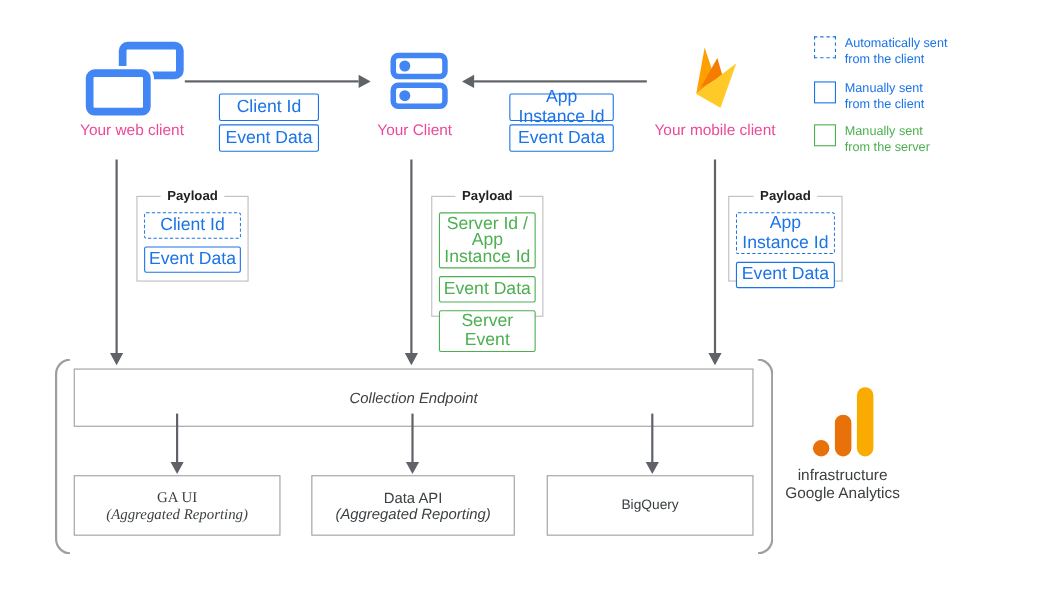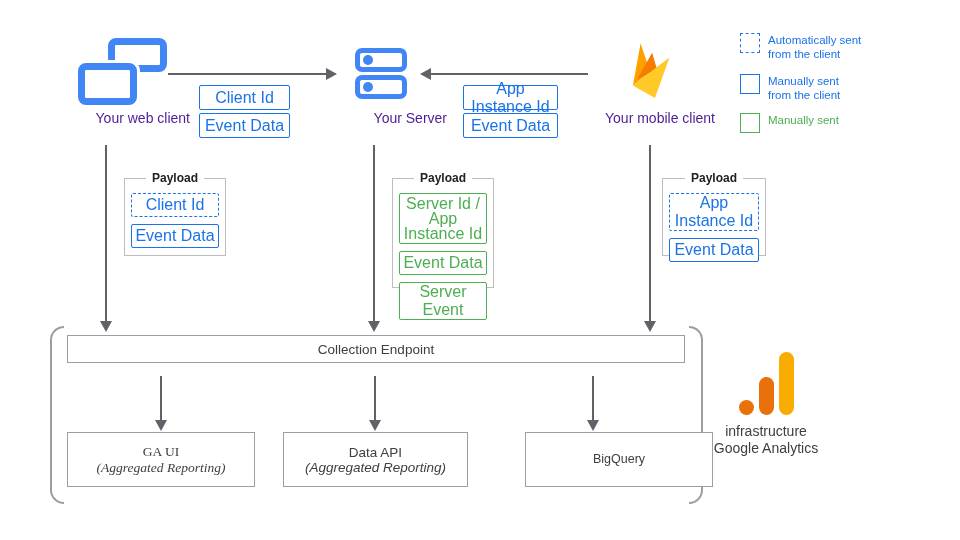--- a/index.html
+++ b/index.html
@@ -1,21 +1,21 @@
 <!DOCTYPE html>
 <html><head>
 <meta charset="utf-8">
 <style>
   * { margin:0; padding:0; box-sizing:border-box; }
   html,body { background:#fff; }
   body { font-family:"Liberation Sans", sans-serif; }
   .canvas { position:relative; width:960px; height:540px; background:#fff; overflow:hidden; }
 
   
-  .node-label { position:absolute; font-size:14px; font-weight:500; color:#4c1d95; text-align:right; }
+  .node-label { position:absolute; font-size:14px; font-weight:500; color:#ec4899; text-align:center; }
 
   
   .win { position:absolute; border:7px solid #4285f4; border-radius:8px; }
   .win-front { box-shadow:0 0 0 3px #fff; background:#fff; }
 
   
   .srv-rect { position:absolute; width:52px; height:24px; border:5px solid #4285f4; border-radius:7px; }
   .srv-dot { position:absolute; left:3px; top:2px; width:10px; height:10px; border-radius:50%; background:#4285f4; }
 
   
@@ -78,21 +78,21 @@
 
   <div>
     <div>
       <div class="srv-rect" style="left:355px; top:48px;">
           <span class="srv-dot"></span>
         </div>
       <div class="srv-rect" style="left:355px; top:75px;">
           <span class="srv-dot"></span>
         </div>
     </div>
-    <div class="node-label" style="left:307px; top:110px; width:140px;">Your Server</div>
+    <div class="node-label" style="left:307px; top:110px; width:140px;">Your Client</div>
   </div>
 
   <div>
     <svg style="position:absolute; left:631px; top:42px;" width="48" height="60" viewBox="0 0 50 60">
       <polygon points="10,0 2,44 20,30" fill="#ffa000"></polygon>
       <polygon points="22,10 6,38 27,27" fill="#f57c00"></polygon>
       <polygon points="40,15 2,44 25,57" fill="#ffca28"></polygon>
     </svg>
     <div class="node-label" style="left:585px; top:110px; width:130px;">Your mobile client</div>
   </div>
@@ -118,20 +118,21 @@
       <div>from the client</div>
     </div>
     <div class="legend-swatch sw-blue" style="left:740px; top:74px;"></div>
     <div class="legend-text legend-blue" style="left:768px; top:75px;">
       <div>Manually sent</div>
       <div>from the client</div>
     </div>
     <div class="legend-swatch sw-green" style="left:740px; top:113px;"></div>
     <div class="legend-text legend-green" style="left:768px; top:114px;">
       <div>Manually sent</div>
+      <div>from the server</div>
     </div>
   </div>
 
   <div>
     <div class="vline" style="left:105px; top:145px; height:176px;"></div>
     <div class="head-down" style="left:100px; top:321px;"></div>
   </div>
   <div>
     <div class="vline" style="left:373px; top:145px; height:176px;"></div>
     <div class="head-down" style="left:368px; top:321px;"></div>
@@ -157,21 +158,21 @@
 
   <div class="payload" style="left:662px; top:178px; width:104px; height:78px;">
     <span class="payload-title">Payload</span>
     <div class="chip chip-dashed">App Instance Id</div>
     <div class="chip chip-blue">Event Data</div>
   </div>
 
   <div class="bracket bracket-left" style="left:50px;"></div>
   <div class="bracket bracket-right" style="left:689px;"></div>
 
-  <div class="gray-box" style="left:67px; top:335px; width:618px; height:28px;">
+  <div class="gray-box" style="left:67px; top:335px; width:618px; height:53px;font-style:italic;">
     <div>Collection Endpoint</div>
   </div>
 
   <div>
     <div class="vline" style="left:160px; top:376px; height:44px;"></div>
     <div class="head-down" style="left:155px; top:420px;"></div>
   </div>
   <div>
     <div class="vline" style="left:374px; top:376px; height:44px;"></div>
     <div class="head-down" style="left:369px; top:420px;"></div>
@@ -182,21 +183,21 @@
   </div>
 
   <div class="gray-box" style="left:67px; top:432px; width:188px; height:55px;font-family:Liberation Serif, serif;">
     <div>GA UI</div>
     <div class="sub">(Aggregated Reporting)</div>
   </div>
   <div class="gray-box" style="left:283px; top:432px; width:185px; height:55px;">
     <div>Data API</div>
     <div class="sub">(Aggregated Reporting)</div>
   </div>
-  <div class="gray-box" style="left:497px; top:432px; width:188px; height:55px; font-size:12.5px; line-height:15px;margin-left:28px;">
+  <div class="gray-box" style="left:497px; top:432px; width:188px; height:55px; font-size:12.5px; line-height:15px;">
     <div>BigQuery</div>
   </div>
 
   <div>
     <div class="ga-dot" style="left:739px; top:400px;"></div>
     <div class="ga-bar" style="left:759px; top:377px; height:38px; background:#e8710a;"></div>
     <div class="ga-bar" style="left:779px; top:352px; height:63px; background:#f9ab00;"></div>
   </div>
   <div class="caption" style="left:696px; top:423px; width:140px;">
     <div>infrastructure</div>

